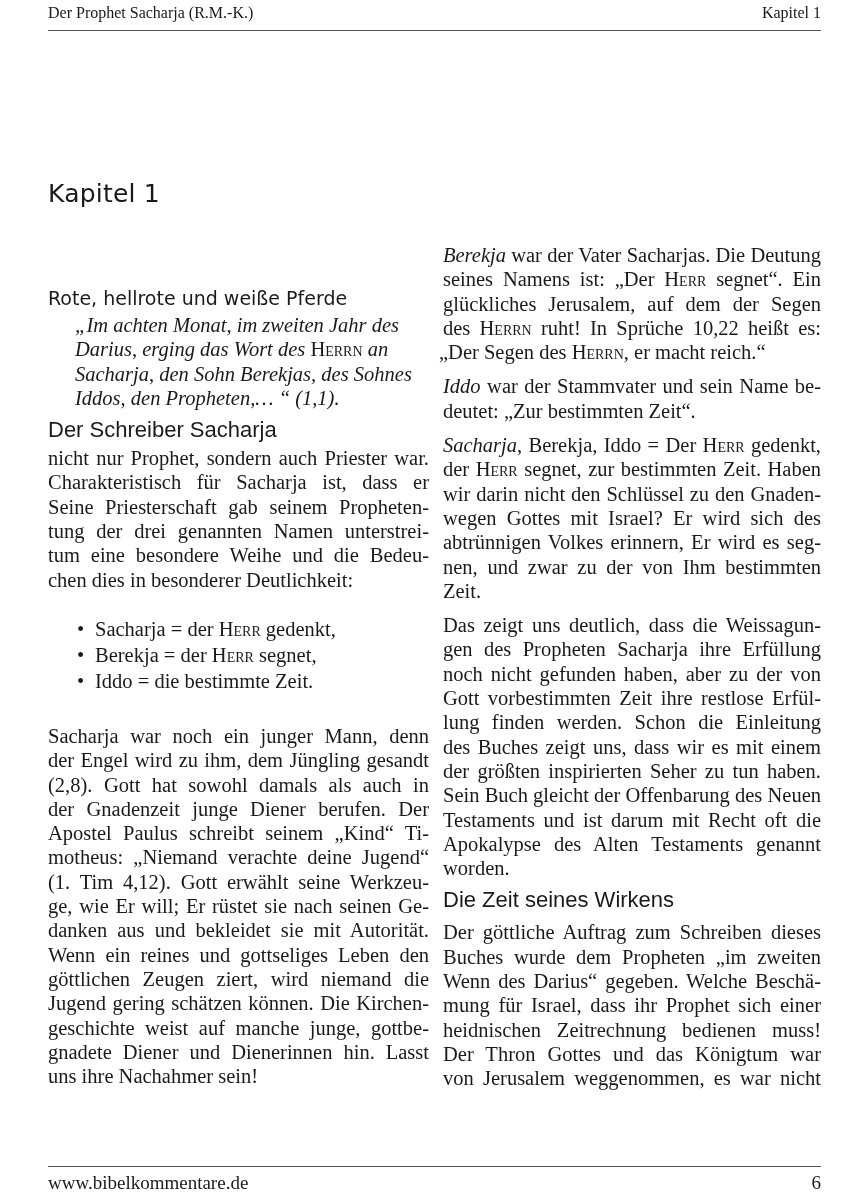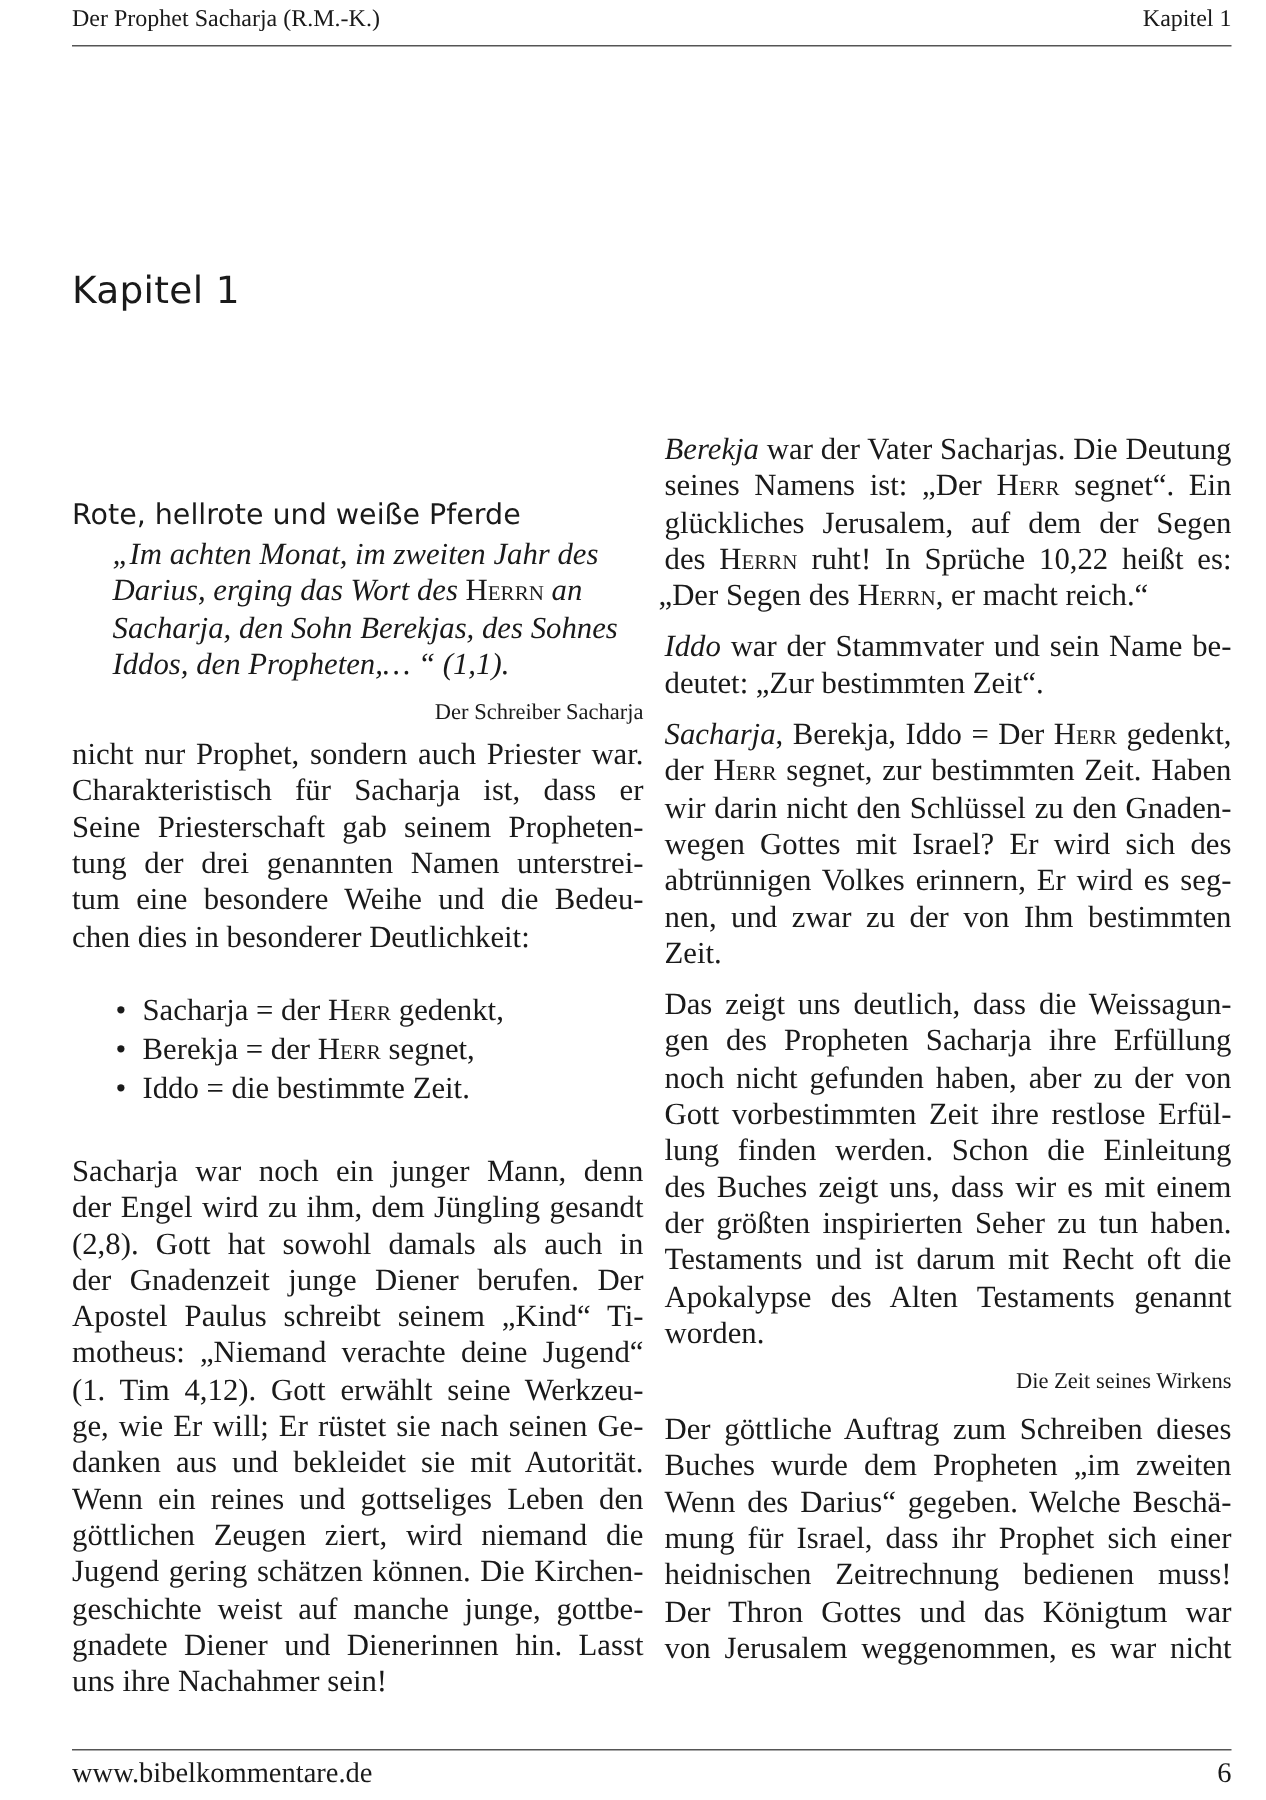--- a/index.html
+++ b/index.html
@@ -8,25 +8,25 @@
   .header { position:absolute; left:48px; top:4px; width:773px; height:26px;
             border-bottom:1.5px solid #555; font-size:16px; }
   .header .l { position:absolute; left:0; top:0; font-family:"Liberation Serif", serif; }
   .header .r { position:absolute; right:0; top:0; font-family:"Liberation Serif", serif; }
   .footer-rule { position:absolute; left:48px; top:1166px; width:773px; border-top:1.5px solid #555; }
   .footer { position:absolute; left:48px; top:1172px; width:773px; font-size:19px; }
   .footer .l { position:absolute; left:0; }
   .footer .r { position:absolute; right:0; }
   .chapter { position:absolute; left:48px; top:179px; font-family:"DejaVu Sans", sans-serif;
              font-size:25px; font-weight:normal; letter-spacing:0.2px; }
-  .col { position:absolute; font-size:20.5px; line-height:24.3px;margin-top:45px; }
+  .col { position:absolute; font-size:20.5px; line-height:24.3px; }
   .col.left { left:48px; top:283px; width:381px; }
   .col.right { left:443px; top:243px; width:378px; }
   .h2 { font-family:"DejaVu Sans", sans-serif; font-size:19px; margin:0 0 0 0; height:30px; line-height:30px; }
-  .h3 { font-family:Liberation Serif, serif; font-size:15px; height:28px; line-height:28px;text-align:right; }
+  .h3 { font-family:Liberation Sans, sans-serif; font-size:22px; height:28px; line-height:28px; }
   .line { white-space:nowrap; text-align:justify; text-align-last:justify; display:block; height:24.3px; }
   .line.last { text-align-last:left; }
   .quote { padding-left:27px; font-style:italic; }
   .quote .line { text-align-last:left; }
   .sc { font-variant:small-caps; font-style:normal; }
   .it { font-style:italic; }
   ul { margin:0; padding:0; list-style:none; }
   ul li { position:relative; padding-left:47px; height:26px; line-height:26px; }
   ul li .bullet { position:absolute; left:29px; top:0; }
   .gap-s { height:10px; }
@@ -112,20 +112,21 @@
   </div>
   <div class="gap-s"></div>
   <div>
     <span class="line">Das zeigt uns deutlich, dass die Weissagun-</span>
     <span class="line">gen des Propheten Sacharja ihre Erfüllung</span>
     <span class="line">noch nicht gefunden haben, aber zu der von</span>
     <span class="line">Gott vorbestimmten Zeit ihre restlose Erfül-</span>
     <span class="line">lung finden werden. Schon die Einleitung</span>
     <span class="line">des Buches zeigt uns, dass wir es mit einem</span>
     <span class="line">der größten inspirierten Seher zu tun haben.</span>
+    <span class="line">Sein Buch gleicht der Offenbarung des Neuen</span>
     <span class="line">Testaments und ist darum mit Recht oft die</span>
     <span class="line">Apokalypse des Alten Testaments genannt</span>
     <span class="line last">worden.</span>
   </div>
   <div class="gap-m"></div>
   <div class="h3">Die Zeit seines Wirkens</div>
   <div class="gap-m"></div>
   <div>
     <span class="line">Der göttliche Auftrag zum Schreiben dieses</span>
     <span class="line">Buches wurde dem Propheten „im zweiten</span>

